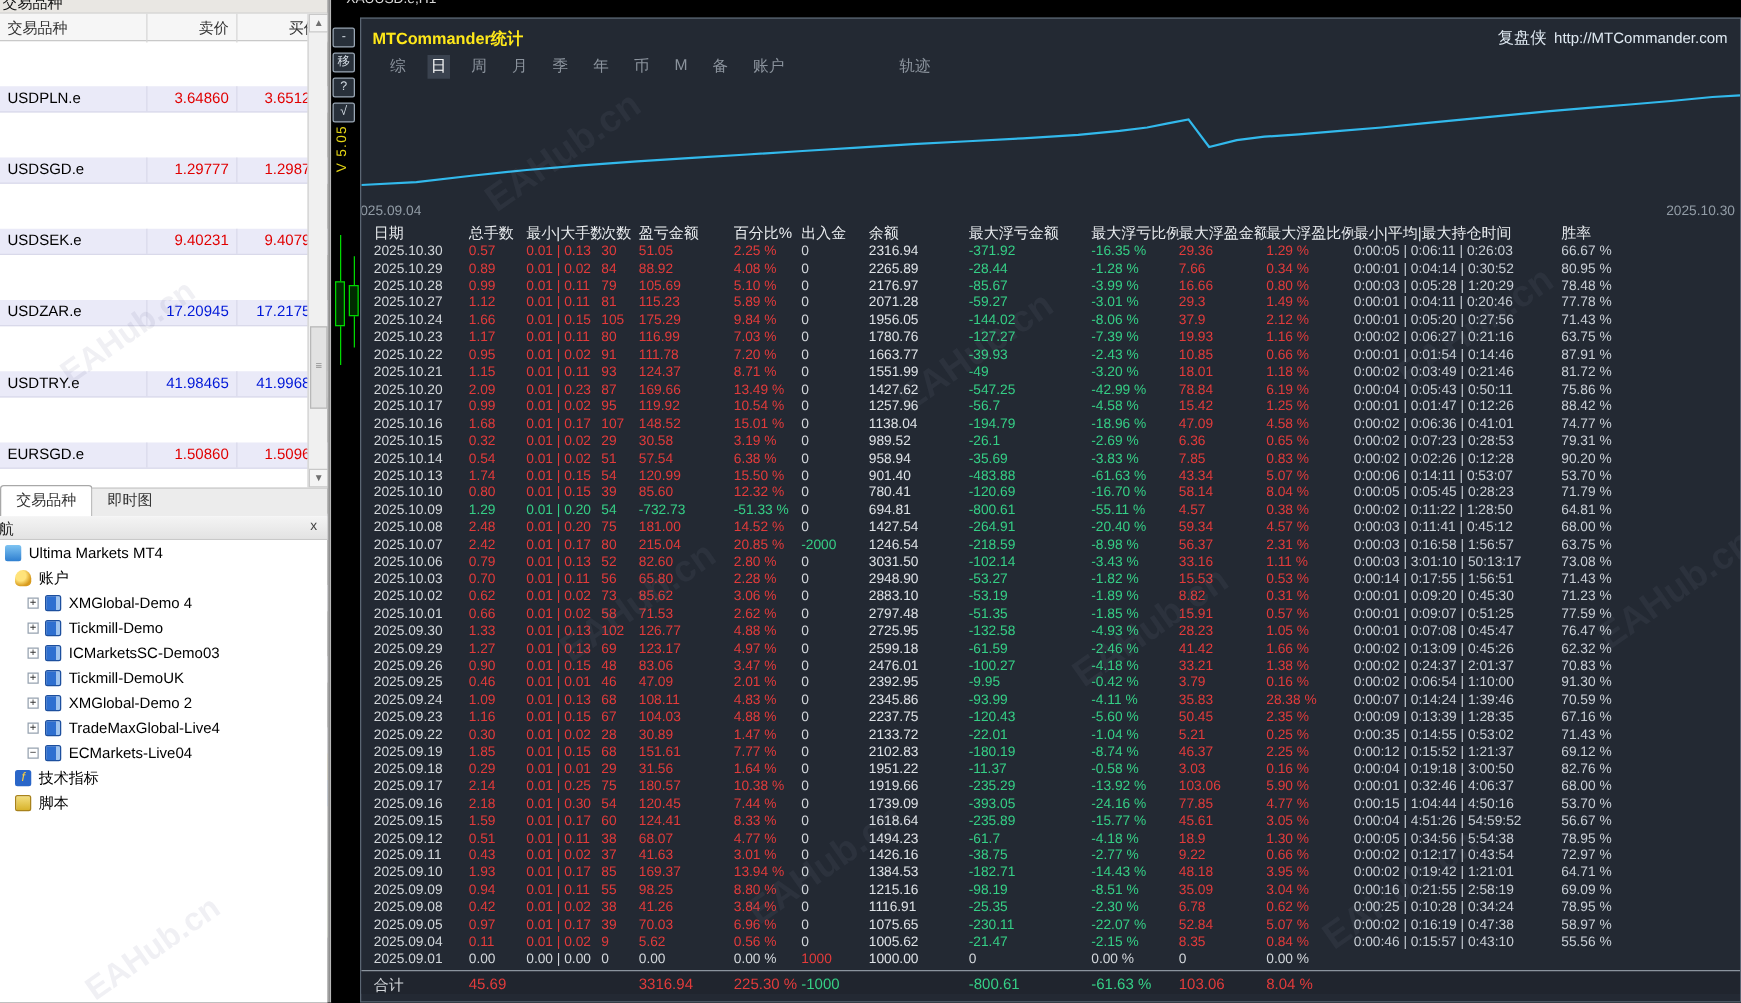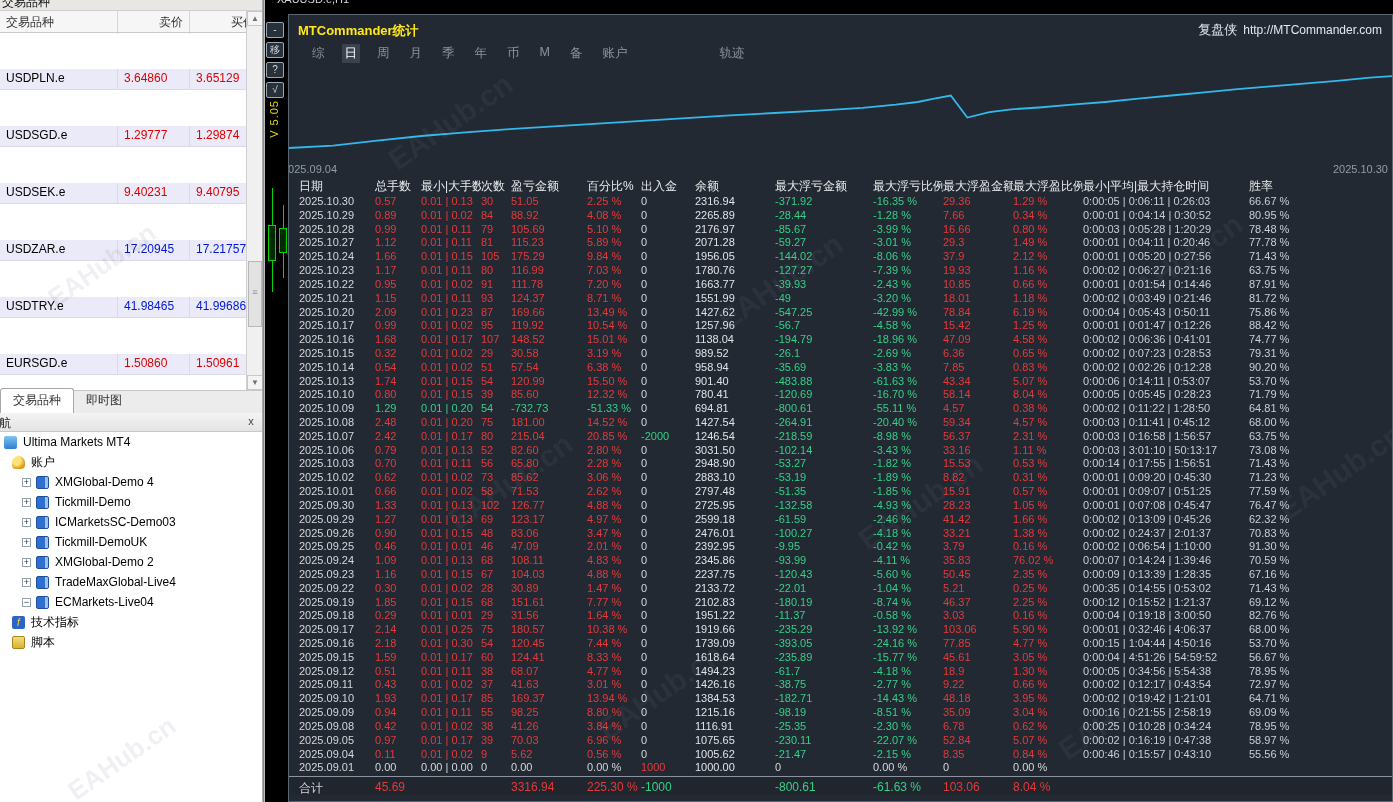--- a/index.html
+++ b/index.html
@@ -10,21 +10,21 @@
   #left { position:absolute; left:0; top:0; width:262px; height:802px; background:#fff; }
   #mw-titleclip { height:11px; background:#e9e7e3; overflow:hidden; border-bottom:1px solid #cfcfcf; }
   #mw-titleclip span { display:block; margin-top:-6px; padding-left:2px; font-size:12px; color:#111; }
   #mw-header { display:grid; grid-template-columns:118px 72px 72px; height:22px; background:#f6f6f6;
                border-bottom:1px solid #c9c9c9; color:#333; font-size:12px; }
   #mw-header .h { padding:3px 6px; border-right:1px solid #d6d6d6; }
   #mw-header .num { text-align:right; }
   #mw-body .mwrow { display:grid; grid-template-columns:118px 72px 72px; height:21px; font-size:12px;
                     border-bottom:1px solid #d9d9ea; }
   .mwrow .cell { padding:2px 6px; border-right:1px solid #d9d9ea; white-space:nowrap; overflow:hidden; }
-  .mwrow .num { }
+  .mwrow .num { text-align:right; }
   .bg-norm { background:#eaeaf8; color:#000;margin-top:36px; }
   .bg-gold { background:#f7c90e; color:#001c7a; }
   .bg-sel  { background:#3d8fe0; color:#fff; }
   .bg-cyan { background:#fef9c3; color:#000; }
   .bg-gray { background:#bef264; color:#000; }
   .pr-red  { color:#e00000; } .pr-blue { color:#0018d8; }
   .bg-gold .pr-gold { color:#001c7a; } .bg-sel .pr-sel { color:#fff; }
 
   #mw-scroll { position:absolute; right:0; top:11px; width:16px; height:379px; background:#f0f0f0;
                border-left:1px solid #d0d0d0; }
@@ -758,21 +758,21 @@
           <span class="c-red">1.09</span>
           <span class="c-red">0.01 | 0.13</span>
           <span class="c-red">68</span>
           <span class="c-red">108.11</span>
           <span class="c-red">4.83 %</span>
           <span class="c-flat">0</span>
           <span class="c-bal">2345.86</span>
           <span class="c-green">-93.99</span>
           <span class="c-green">-4.11 %</span>
           <span class="c-red">35.83</span>
-          <span class="c-red">76.02 %</span>
+          <span class="c-red">28.38 %</span>
           <span class="c-time">0:00:07 | 0:14:24 | 1:39:46</span>
           <span class="c-time">70.59 %</span>
         </div>
         <div class="trw grid">
           <span class="c-date">2025.09.23</span>
           <span class="c-red">1.16</span>
           <span class="c-red">0.01 | 0.15</span>
           <span class="c-red">67</span>
           <span class="c-red">104.03</span>
           <span class="c-red">4.88 %</span>

